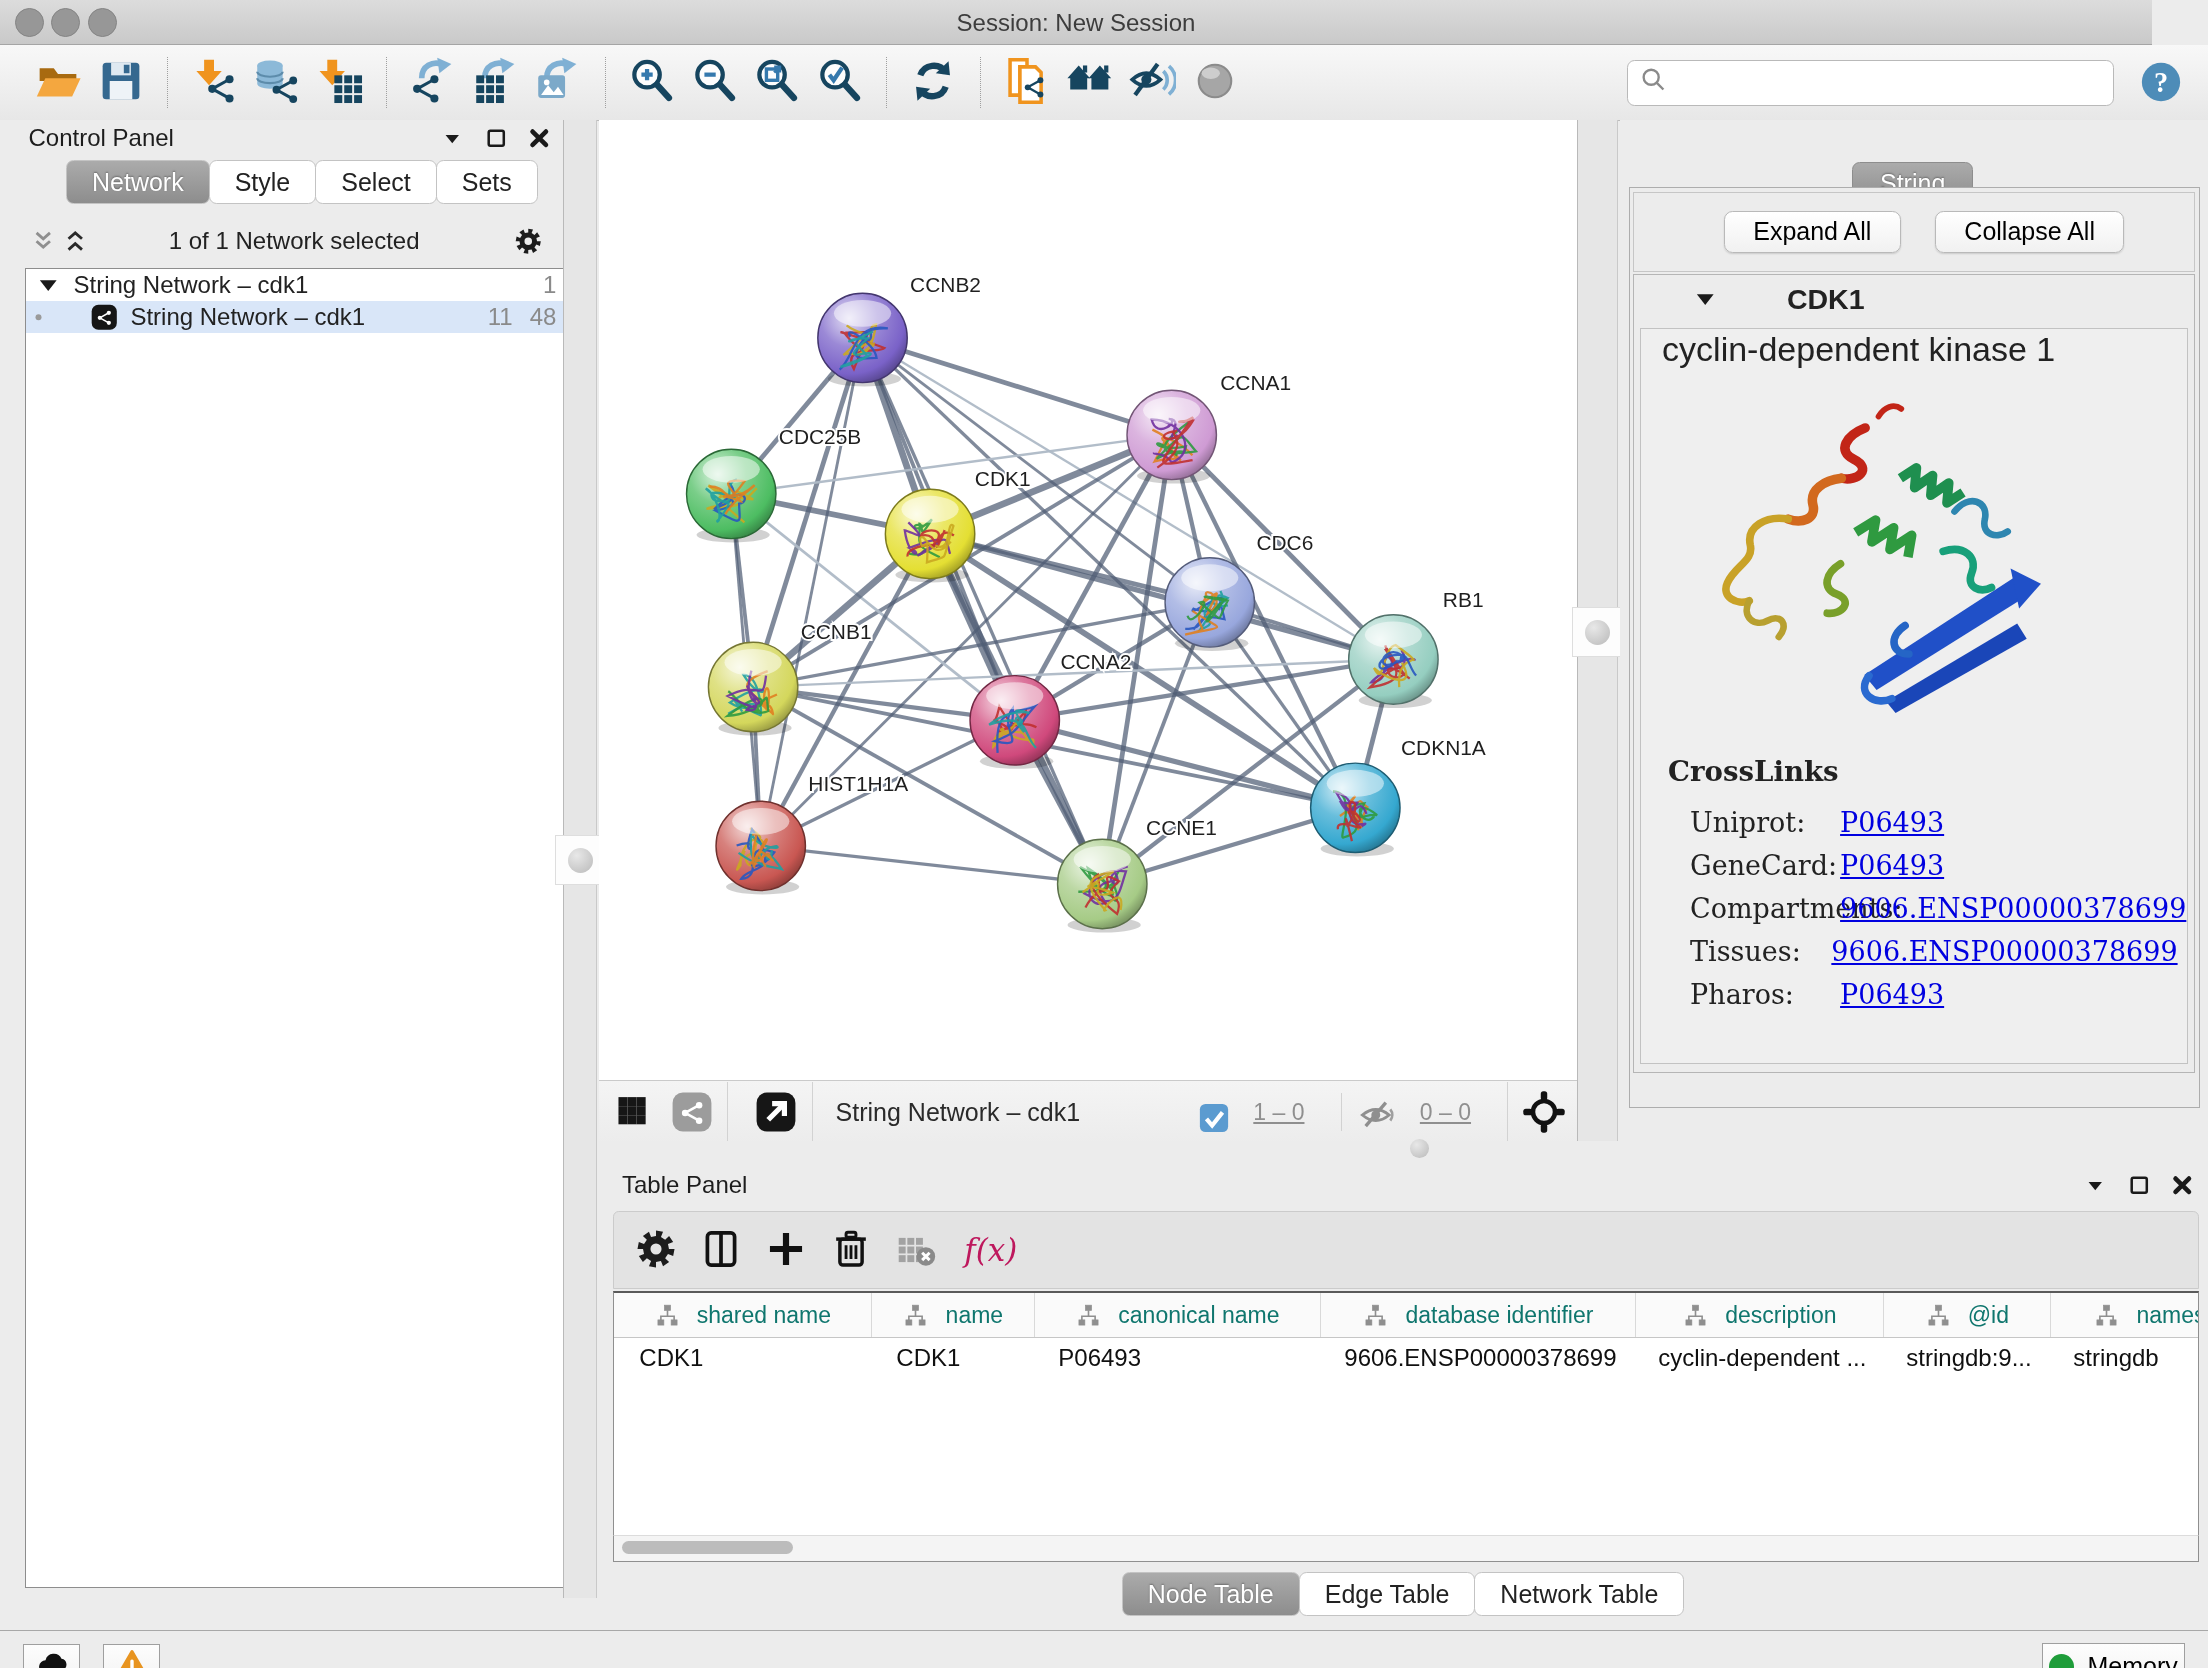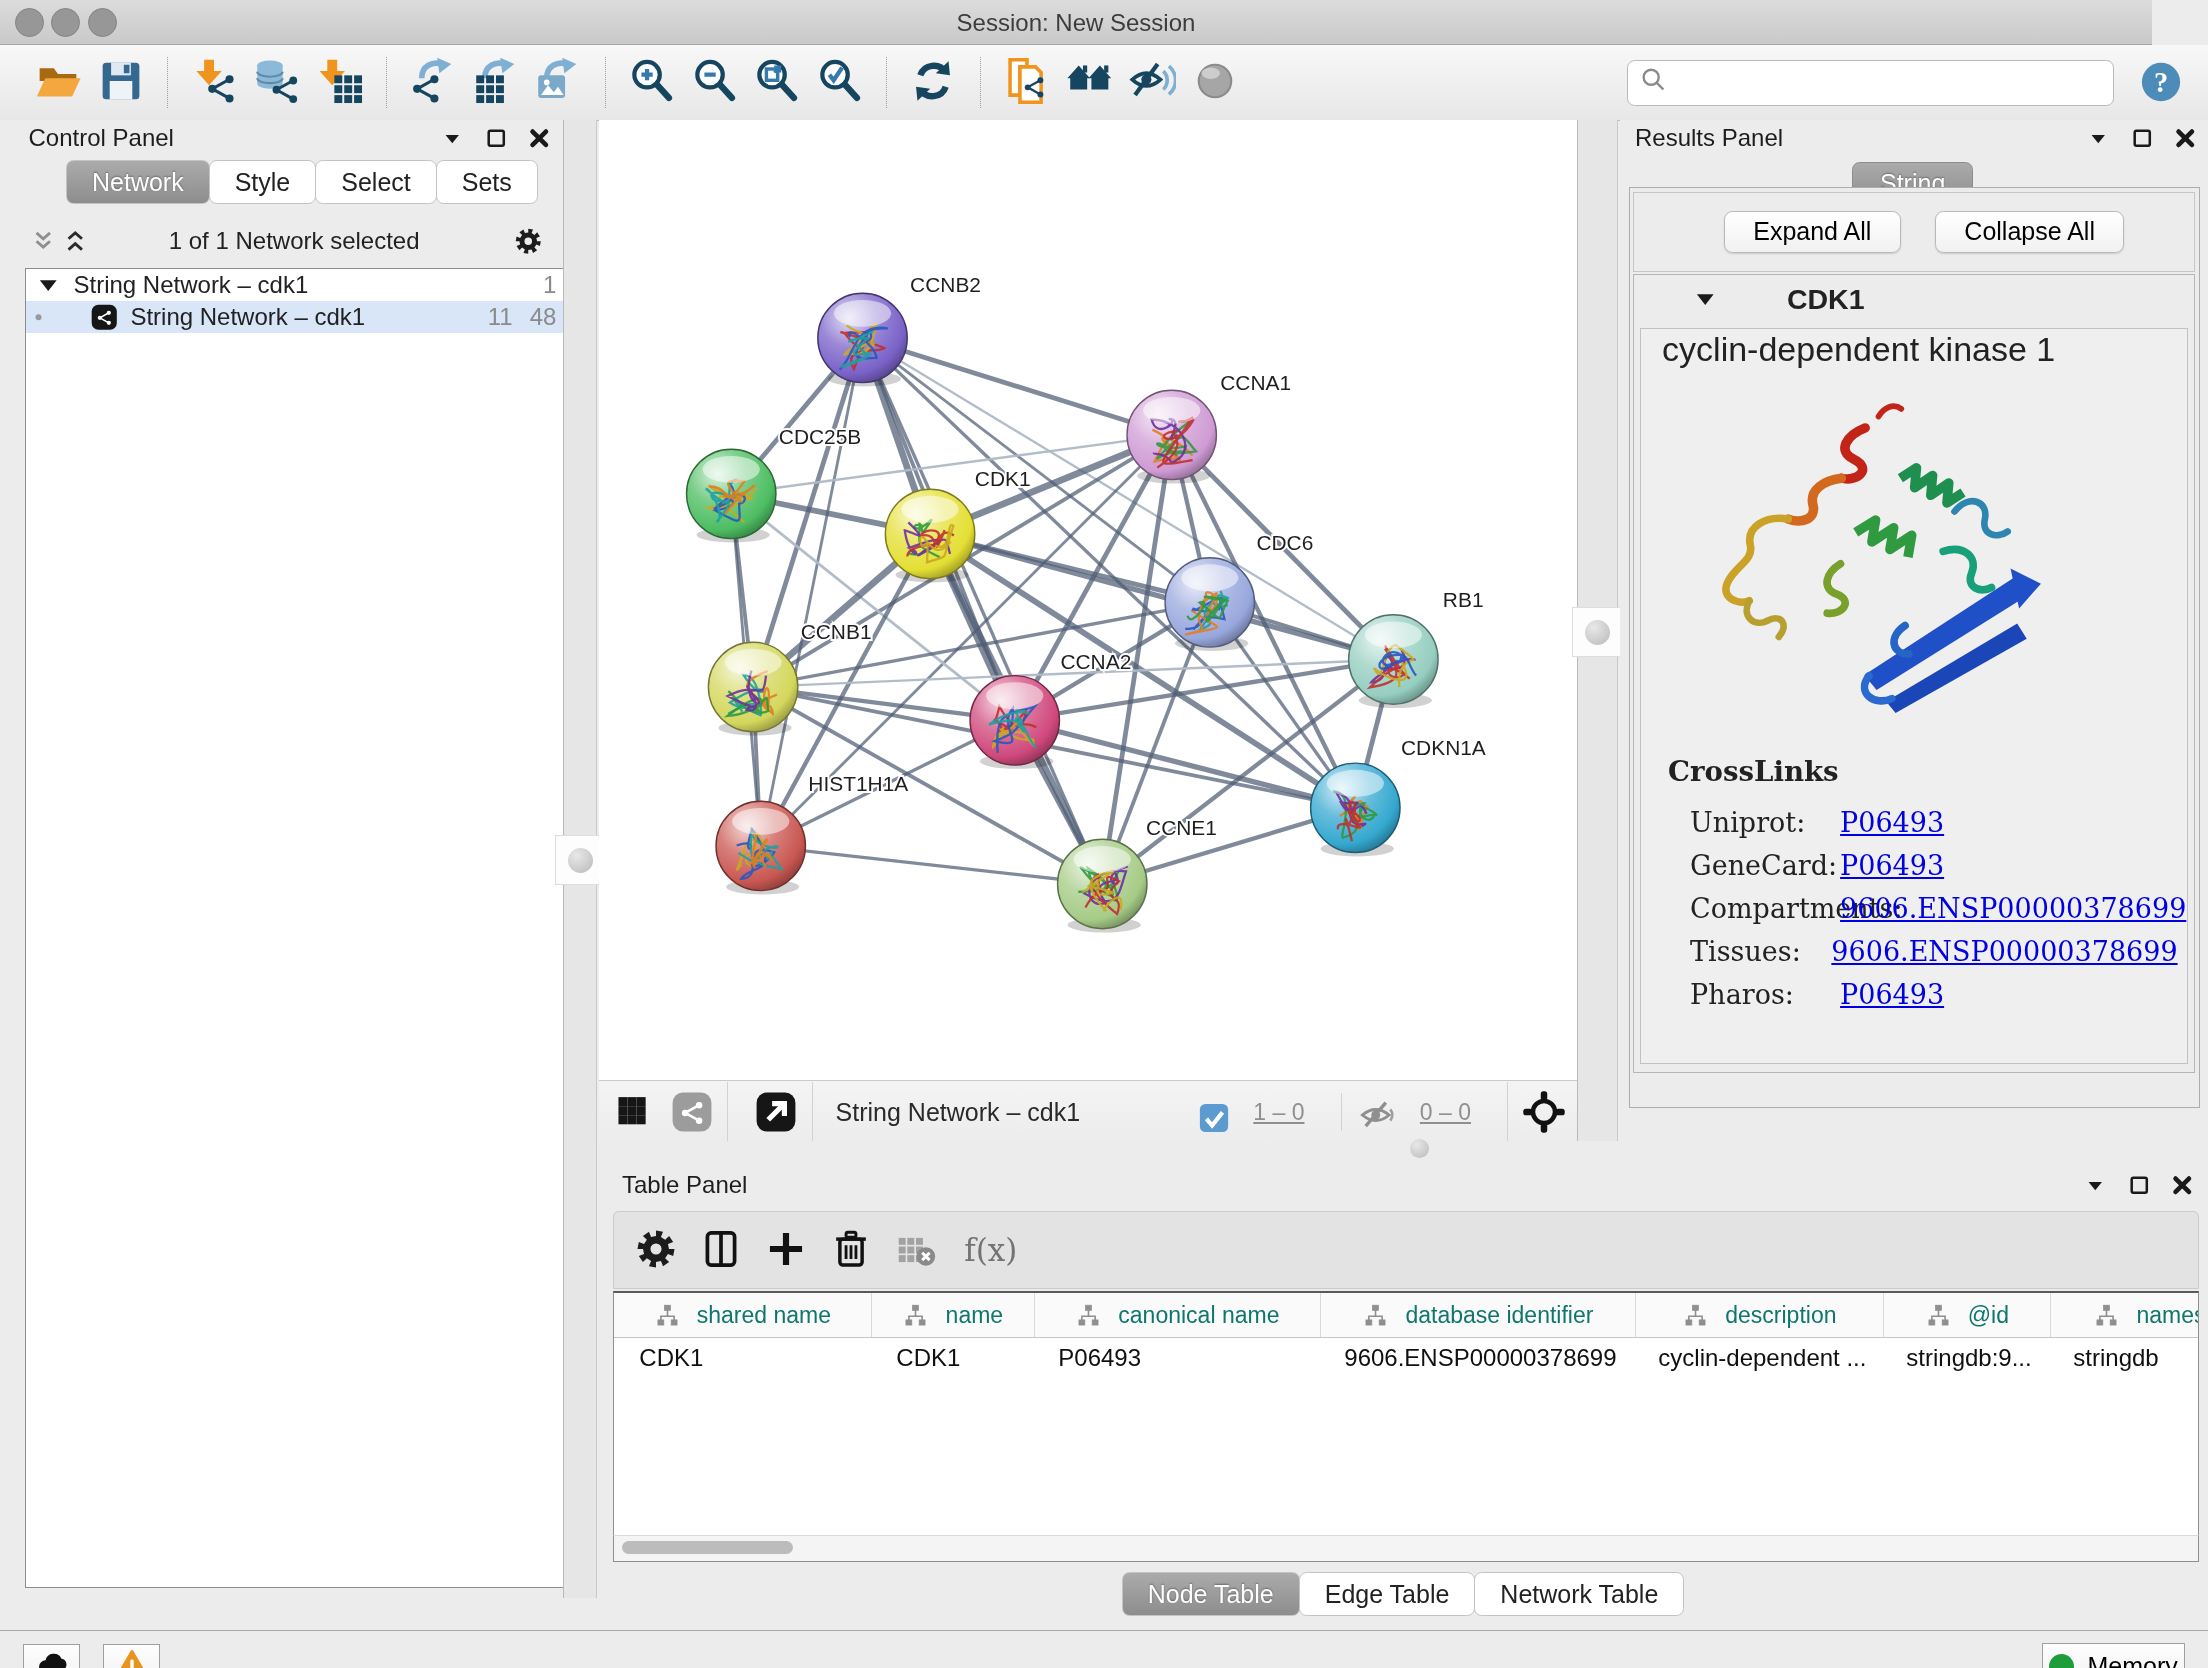--- a/index.html
+++ b/index.html
@@ -94,21 +94,21 @@
   .cl-label{width:150px;}
   .cl-link{color:#0000e0;text-decoration:underline;margin-left:0;}
   
   #h-split{position:absolute;left:599px;top:1141px;width:1609px;height:24px;background:#ececec;}
   
   #table-panel{position:absolute;left:599px;top:1165px;width:1609px;height:433px;background:#ececec;}
   #tp-toolbar{position:absolute;left:14.3px;top:46px;right:9.5px;height:76px;background:#e3e3e3;
      border:1.9px solid #cbcbcb;border-radius:5.7px 5.7px 0 0;display:flex;align-items:center;}
   .tp-ic{width:44px;height:44px;display:inline-flex;margin-left:21px;}
   .tp-ic svg{width:42px;height:42px;}
-  #fx{font-family:"DejaVu Serif",serif;font-size:31px;color:#737373;margin-left:25px;}
+  #fx{font-family:"DejaVu Serif",serif;font-style:italic;font-size:31px;color:#be185d;margin-left:25px;}
   #tp-table{position:absolute;left:14.3px;top:126px;right:9.5px;height:243px;background:#fff;
      border:1.9px solid #8f8f8f;border-top:2.9px solid #5a5a5a;overflow:hidden;}
   #tp-headrow{display:flex;height:44px;background:#fafafa;border-bottom:1.9px solid #c6c6c6;}
   .th{display:flex;align-items:center;justify-content:center;font-size:23px;color:#0f766e;
      border-right:1px solid #d9d9d9;flex:none;overflow:hidden;white-space:nowrap;}
   .th svg{width:25px;height:25px;margin-right:8.6px;flex:none;}
   #tp-bodyrow{display:flex;height:40px;align-items:center;}
   .td{padding-left:25px;font-size:24px;color:#101010;flex:none;overflow:hidden;white-space:nowrap;}
   #tp-scroll{position:absolute;left:14.3px;top:370px;right:9.5px;height:25px;background:#f4f4f4;
      border:1.9px solid #8f8f8f;border-top:1px solid #dcdcdc;}
@@ -721,39 +721,20 @@
     </div>
   </div>
 
   <div class="vsplit" style="left:1577px;top:120px;width:39px;height:1021px">
     <div class="grip" style="left:-5.7px;top:487px">
         <i></i>
       </div>
   </div>
 
   <div id="results-panel">
-    <div class="prow" style="left:15px;top:3.8px;right:9.5px;">
-      <span class="ptitle">Results Panel</span>
-      <span style="flex:1"></span>
-      <span class="wicon">
-          <svg viewBox="0 0 34 34" xmlns="http://www.w3.org/2000/svg">
-            <path d="M9,13 l8,10 8,-10 z" fill="#1a1a1a"></path>
-          </svg>
-        </span>
-      <span class="wicon">
-          <svg viewBox="0 0 34 34" xmlns="http://www.w3.org/2000/svg">
-            <rect x="8" y="8" width="18" height="18" rx="2" fill="none" stroke="#1a1a1a" stroke-width="3"></rect>
-          </svg>
-        </span>
-      <span class="wicon">
-          <svg viewBox="0 0 34 34" xmlns="http://www.w3.org/2000/svg">
-            <path d="M9,9 L25,25 M25,9 L9,25" stroke="#1a1a1a" stroke-width="5.5" stroke-linecap="round"></path>
-          </svg>
-        </span>
-    </div>
     <div id="rp-tab">String</div>
     <div id="rp-outer">
       <div id="rp-btnrow">
         <button class="rp-btn">Expand All</button>
         <button class="rp-btn">Collapse All</button>
       </div>
       <div id="rp-section">
         <div id="rp-sechdr">
           <span class="wicon">
               <svg viewBox="0 0 34 34" xmlns="http://www.w3.org/2000/svg">

